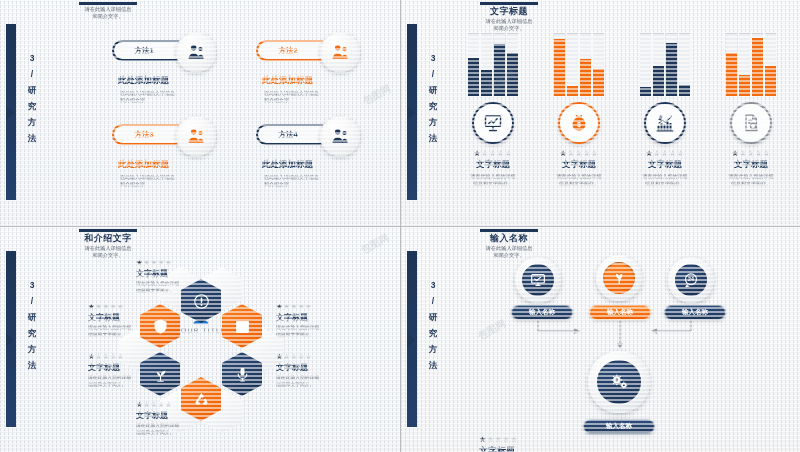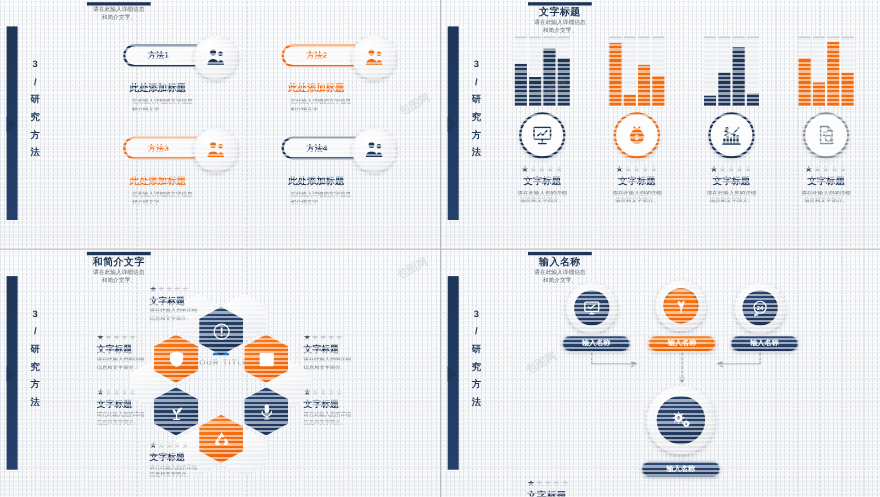--- a/index.html
+++ b/index.html
@@ -444,21 +444,21 @@
     <div class="rail-text" id="rail3">
         <span>3</span>
         <span>/</span>
         <span>研</span>
         <span>究</span>
         <span>方</span>
         <span>法</span>
       </div>
     <div class="hdr">
       <div class="hdr-bar"></div>
-      <div class="hdr-title">和简介文字</div>
+      <div class="hdr-title">和介绍文字</div>
       <div class="hdr-sub" style="white-space:pre-line">请在此输入详细信息
 和简介文字。</div>
     </div>
     <div class="hexwrap" id="hexwrap">
       <div class="hex-center">
         <div class="who">👤</div>
         <div class="ctitle">YOUR   TITLE</div>
       </div>
     <div class="hex pale" style="left: 160px; top: 40px;">
           <div class="shape"></div>

